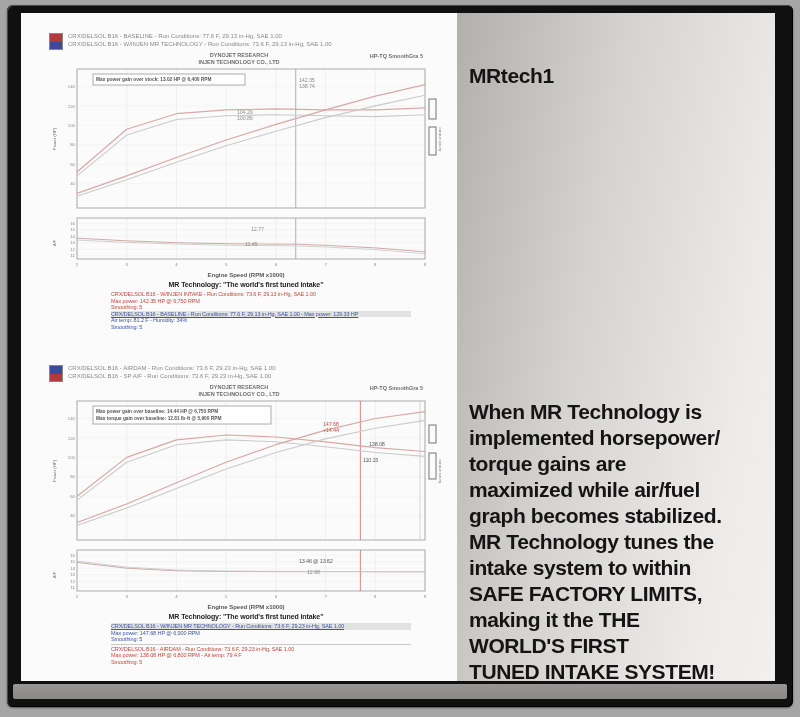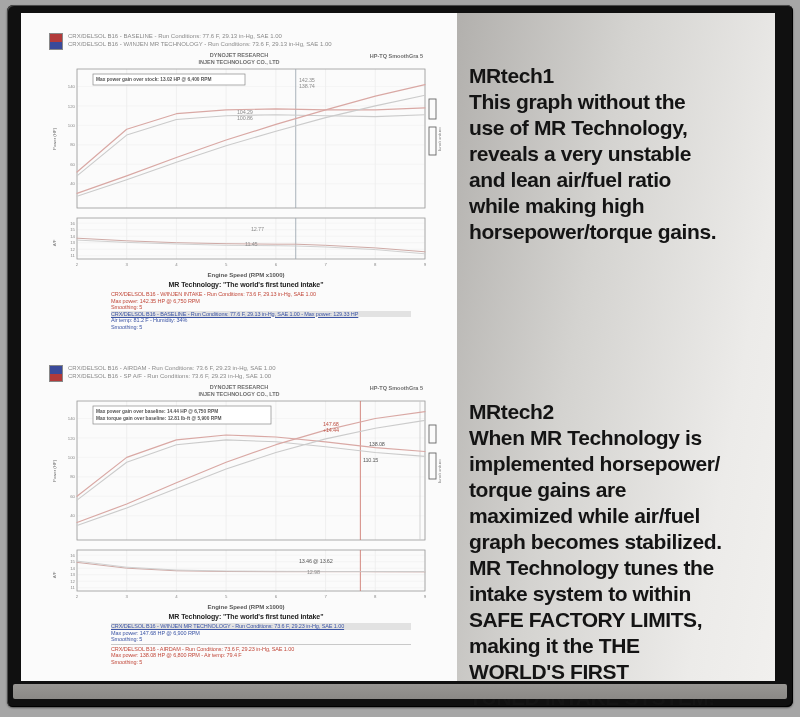--- a/index.html
+++ b/index.html
@@ -296,29 +296,24 @@
               <div class="info-line red-t">CRX/DELSOL B16 - AIRDAM  -  Run Conditions: 73.6 F, 29.23 in-Hg, SAE 1.00</div>
               <div class="info-line red-t">Max power: 138.08 HP @ 6,800 RPM  -  Air temp: 79.4 F</div>
               <div class="info-line red-t">Smoothing: 5</div>
             </div>
         </div>
       </section>
     </div>
 
     <aside class="panel">
       <div class="blurb b1">
-        <span class="t">MRtech1</span><span>This graph without the
-use of MR Technology,
-reveals a very unstable
-and lean air/fuel ratio
-while making high
-horsepower/torque gains.</span>
+        <span class="t">MRtech1</span>
       </div>
       <div class="blurb b2">
-        <span class="t">MRtech2</span><span>When MR Technology is
+        <span>When MR Technology is
 implemented horsepower/
 torque gains are
 maximized while air/fuel
 graph becomes stabilized.
 MR Technology tunes the
 intake system to within
 SAFE FACTORY LIMITS,
 making it the THE
 WORLD'S FIRST
 TUNED INTAKE SYSTEM!</span>

